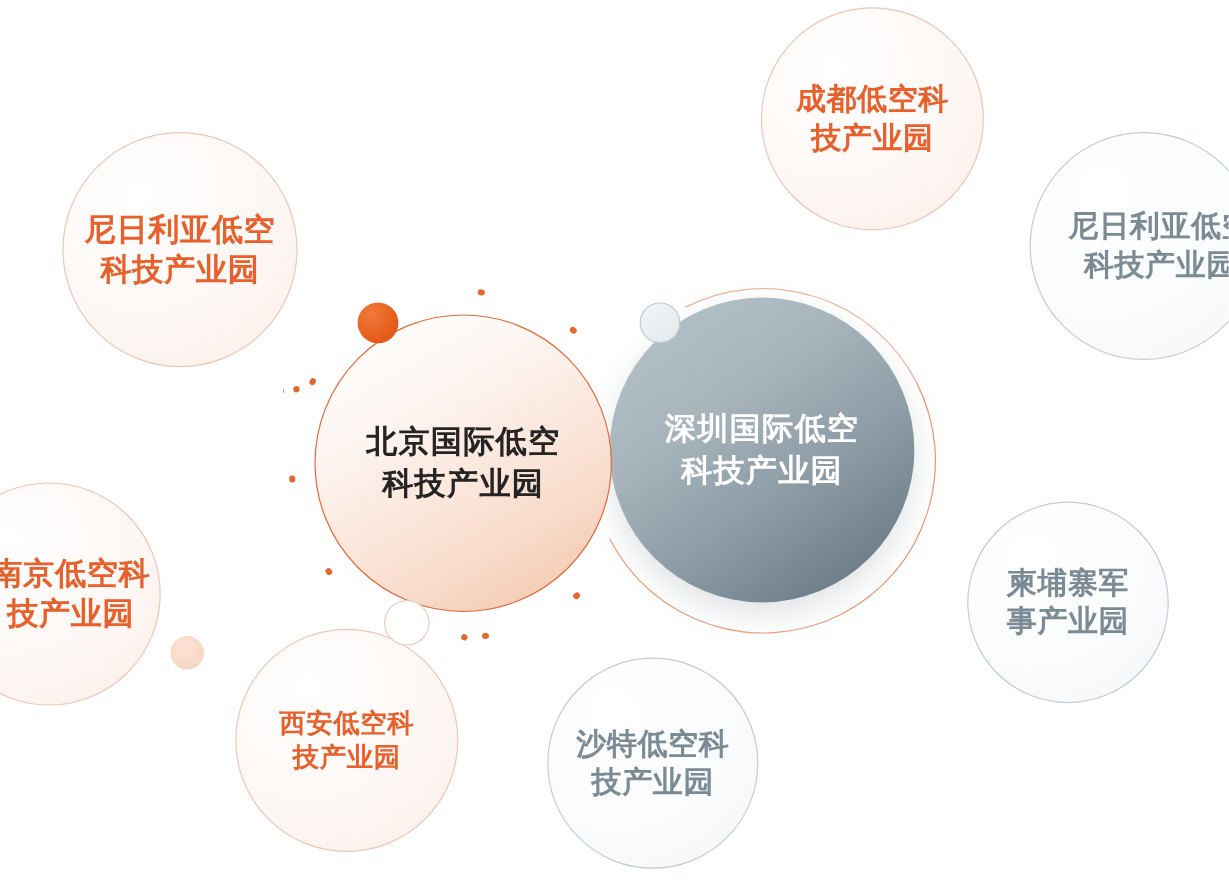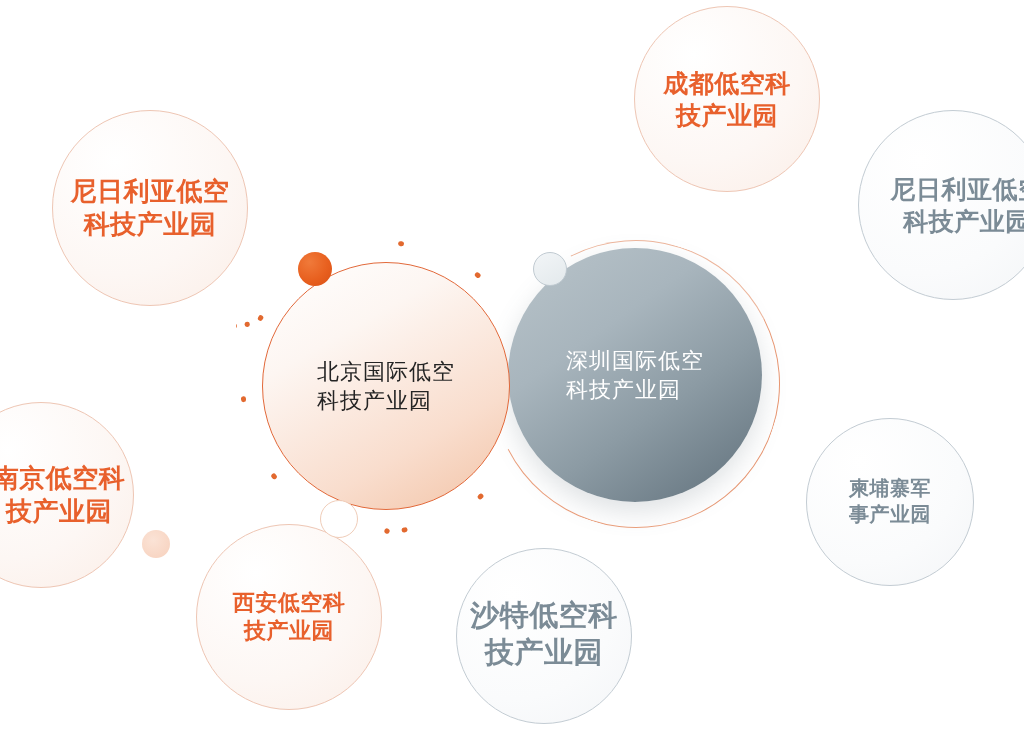--- a/index.html
+++ b/index.html
@@ -61,43 +61,44 @@
   #sat-nigeria   { left: 858px; top: 110px; width: 190px; height: 190px; }
   #sat-nigeria   .bubble-label { font-size: 25px; }
 
   #sat-nanjing   { left: -52px; top: 402px; width: 186px; height: 186px; }
   #sat-nanjing   .bubble-label { font-size: 26px; }
 
   #sat-xian      { left: 196px; top: 524px; width: 186px; height: 186px; }
   #sat-xian      .bubble-label { font-size: 22px; }
 
   #sat-saudi     { left: 456px; top: 548px; width: 176px; height: 176px; }
-  #sat-saudi     .bubble-label { font-size: 29px; font-family: Liberation Mono, monospace; }
+  #sat-saudi     .bubble-label { font-size: 25px; }
 
   #sat-cambodia  { left: 806px; top: 418px; width: 168px; height: 168px; }
-  #sat-cambodia  .bubble-label { font-size: 20px; }
+  #sat-cambodia  .bubble-label { font-size: 25px; }
 
   
   #sat-nigeria   .bubble-label { transform: translateX(14px); }
   #sat-nanjing   .bubble-label { transform: translateX(18px); }
 
   
   .hero {
     position: absolute;
     border-radius: 50%;
     box-sizing: border-box;
     display: flex;
     align-items: center;
     justify-content: center;
   }
   .hero-label {
-    font-weight: normal;
+    font-weight: bold;
+    text-align: center;
     line-height: 1.34;
     white-space: pre-line;
-    font-size: 22px;
+    font-size: 26px;
     letter-spacing: 1px;
     pointer-events: none;
   }
 
   
   #hero-shenzhen {
     left: 508px;
     top: 248px;
     width: 254px;
     height: 254px;

